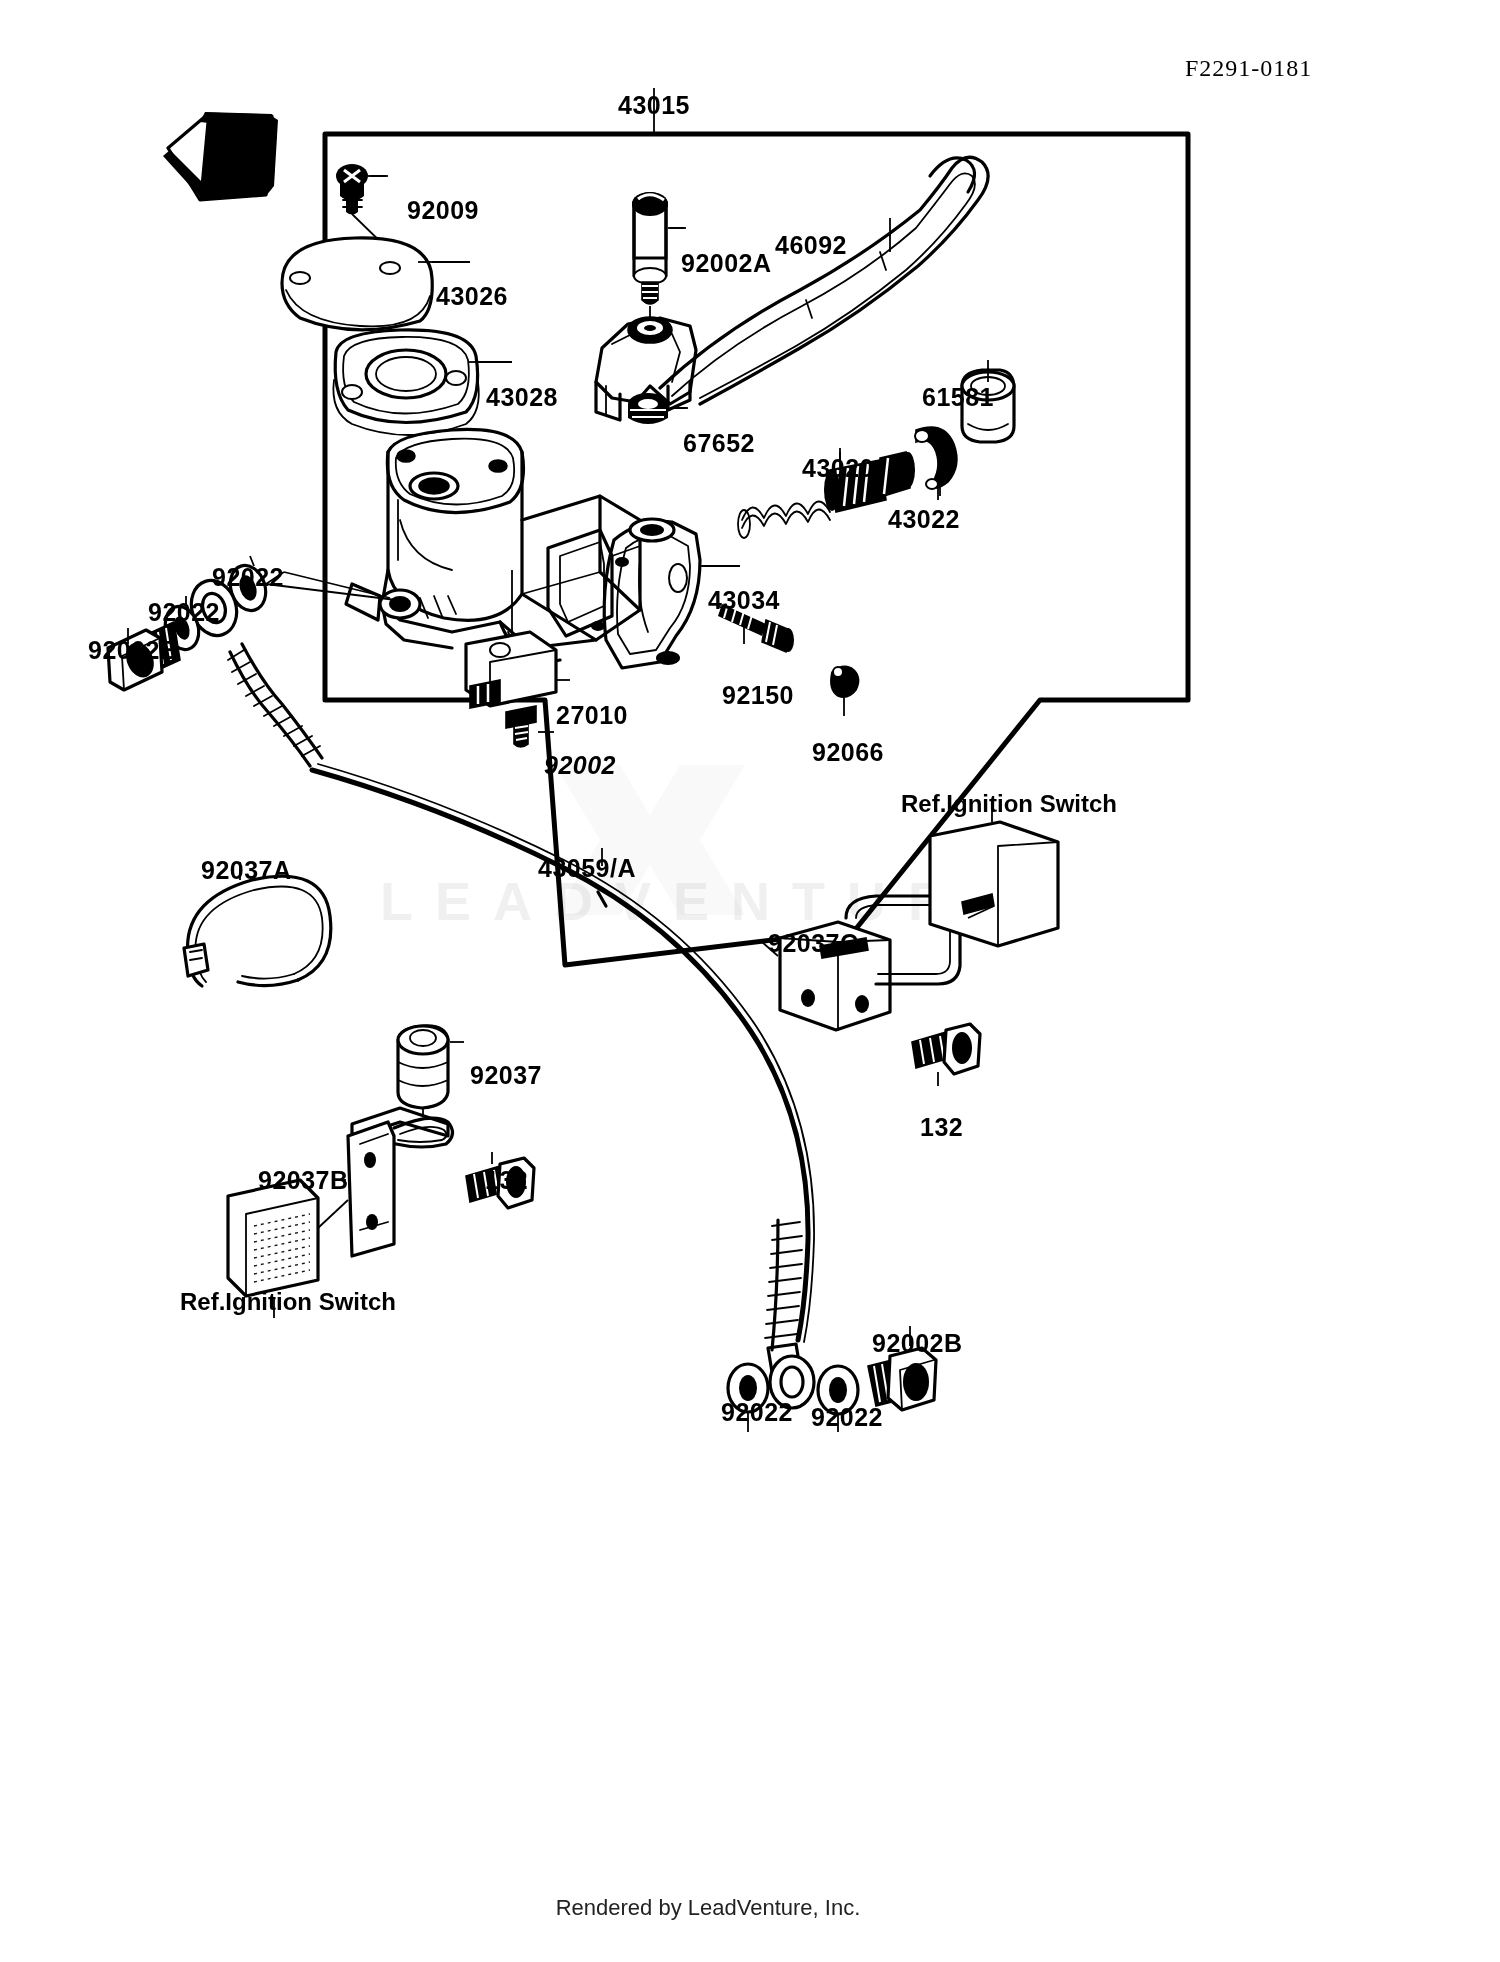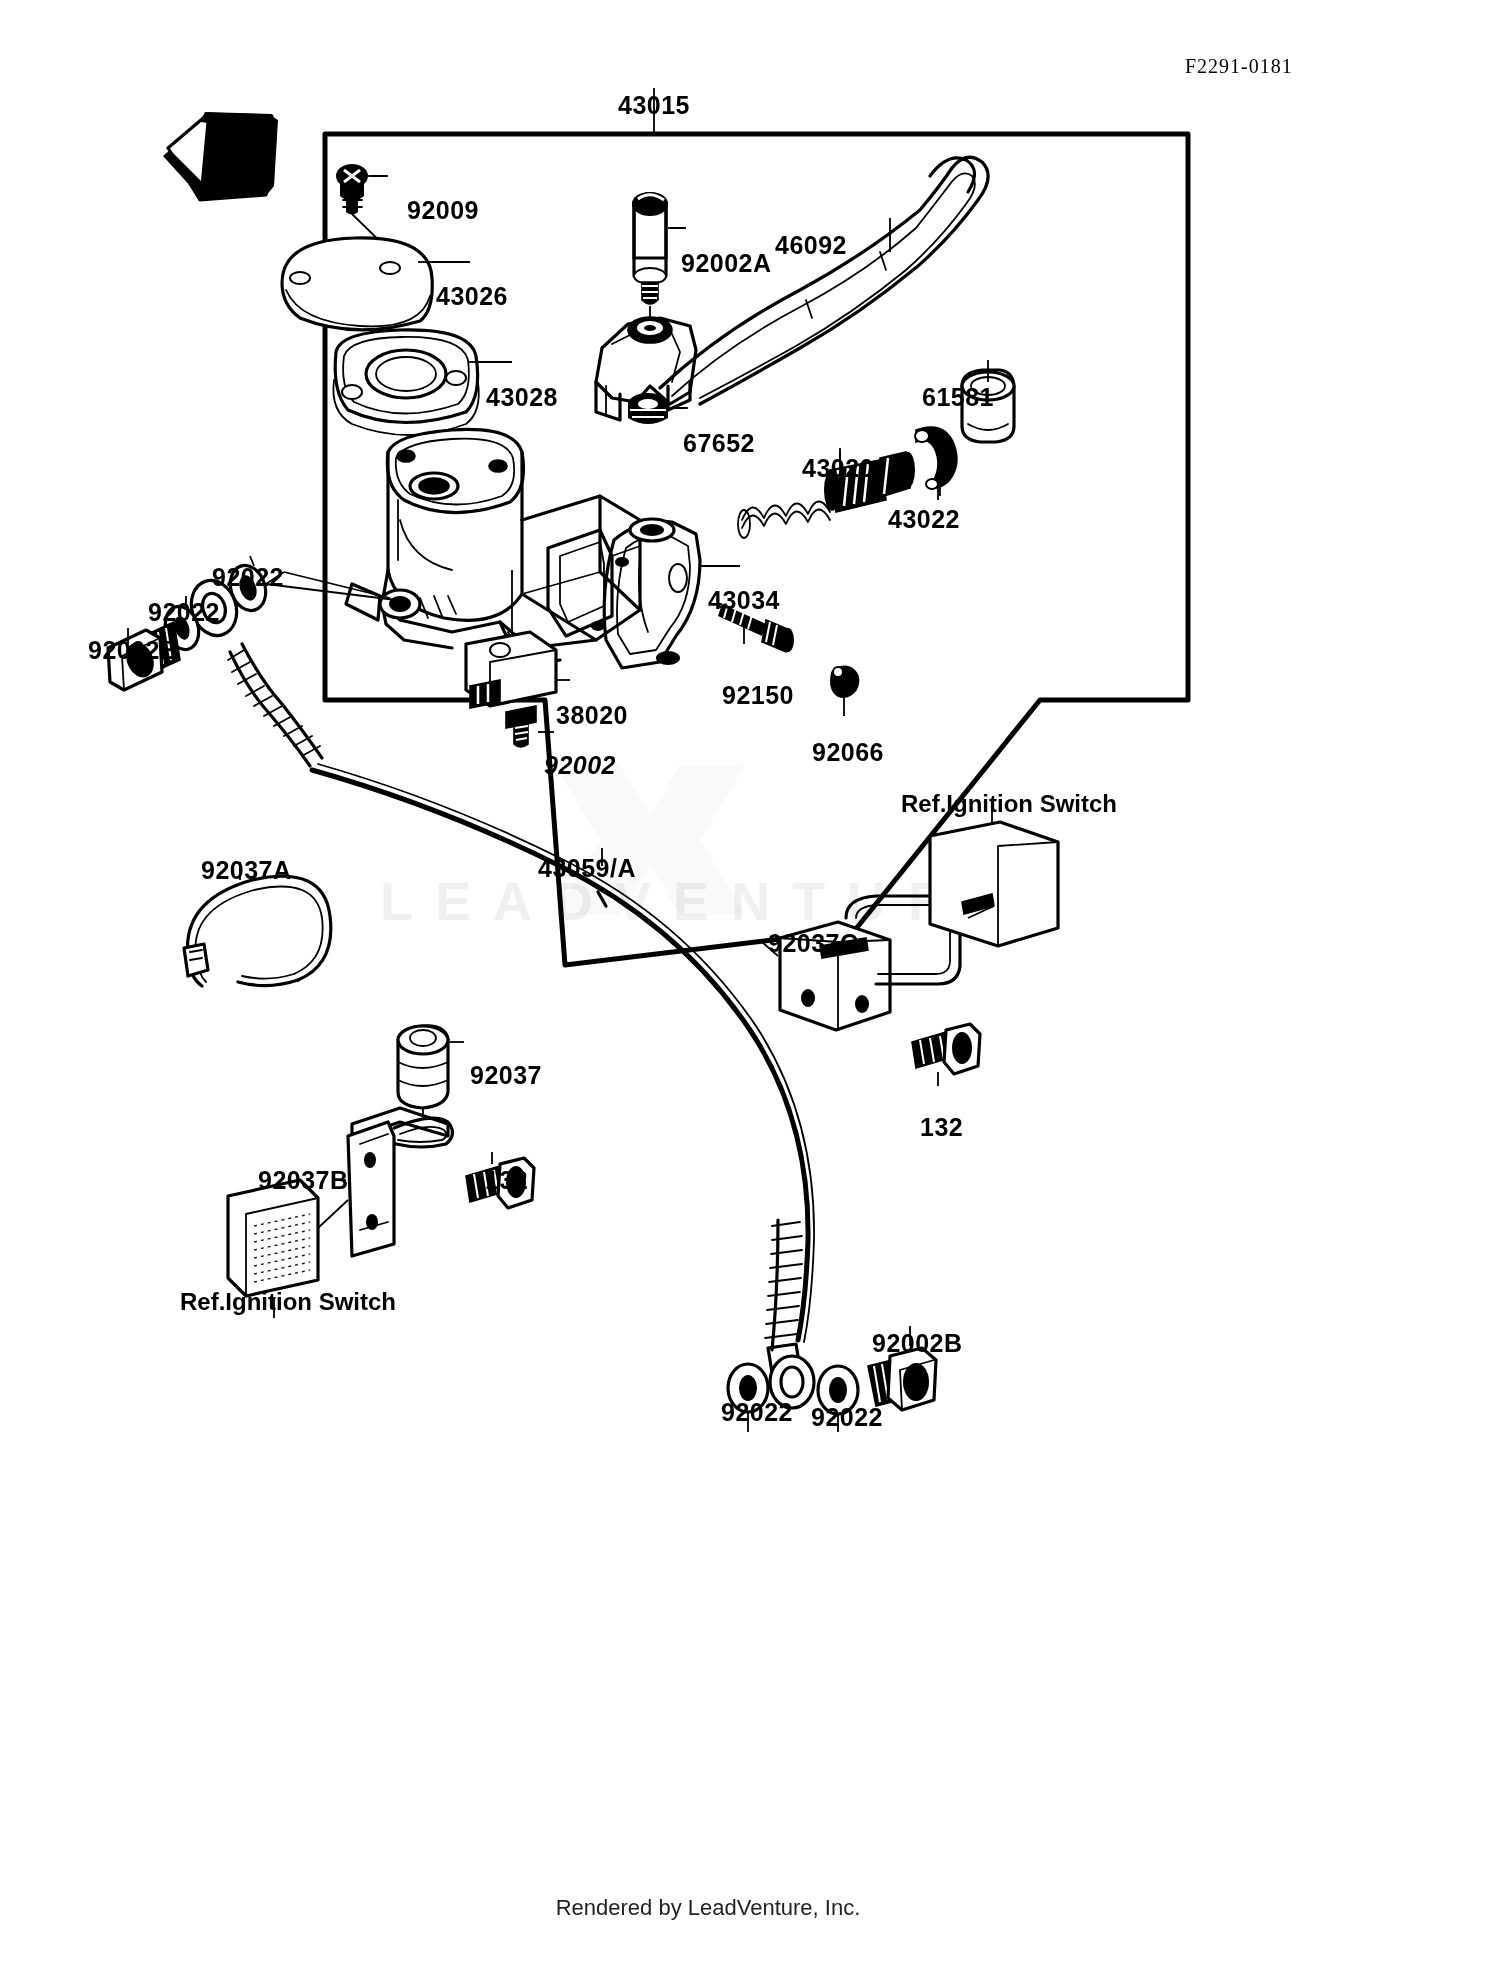--- a/index.html
+++ b/index.html
@@ -25,21 +25,21 @@
     font-size: 25px;
     letter-spacing: 0.5px;
     color: #000000;
     white-space: nowrap;
     line-height: 1;
     margin-top: 35px;
   }
   .drawno {
     position: absolute;
     font-family: "Liberation Serif", serif;
-    font-size: 20px;
+    font-size: 24px;
     letter-spacing: 1px;
     color: #000000;
     white-space: nowrap;
   }
   .refsw {
     position: absolute;
     font-family: "Liberation Sans", sans-serif;
     font-weight: bold;
     font-size: 24px;
     color: #000000;
@@ -496,21 +496,21 @@
   <div class="lbl" style="left:683px; top:396px;">67652</div>
 
   <div class="lbl" style="left:922px; top:350px;">61581</div>
   <div class="lbl" style="left:802px; top:421px;">43020</div>
   <div class="lbl" style="left:888px; top:472px;">43022</div>
 
   <div class="lbl" style="left:708px; top:553px;">43034</div>
   <div class="lbl" style="left:722px; top:648px;">92150</div>
   <div class="lbl" style="left:812px; top:705px;">92066</div>
 
-  <div class="lbl" style="left:556px; top:668px;">38020</div>
+  <div class="lbl" style="left:556px; top:668px;">27010</div>
   <div class="lbl" style="left:544px; top:718px;font-style:italic;">92002</div>
 
   <div class="lbl" style="left:212px; top:530px;">92022</div>
   <div class="lbl" style="left:148px; top:565px;">92022</div>
   <div class="lbl" style="left:88px; top:603px;">92002B</div>
 
   <div class="lbl" style="left:538px; top:821px;">43059/A</div>
   <div class="lbl" style="left:201px; top:823px;">92037A</div>
   <div class="lbl" style="left:470px; top:1028px;">92037</div>
   <div class="lbl" style="left:258px; top:1133px;">92037B</div>

